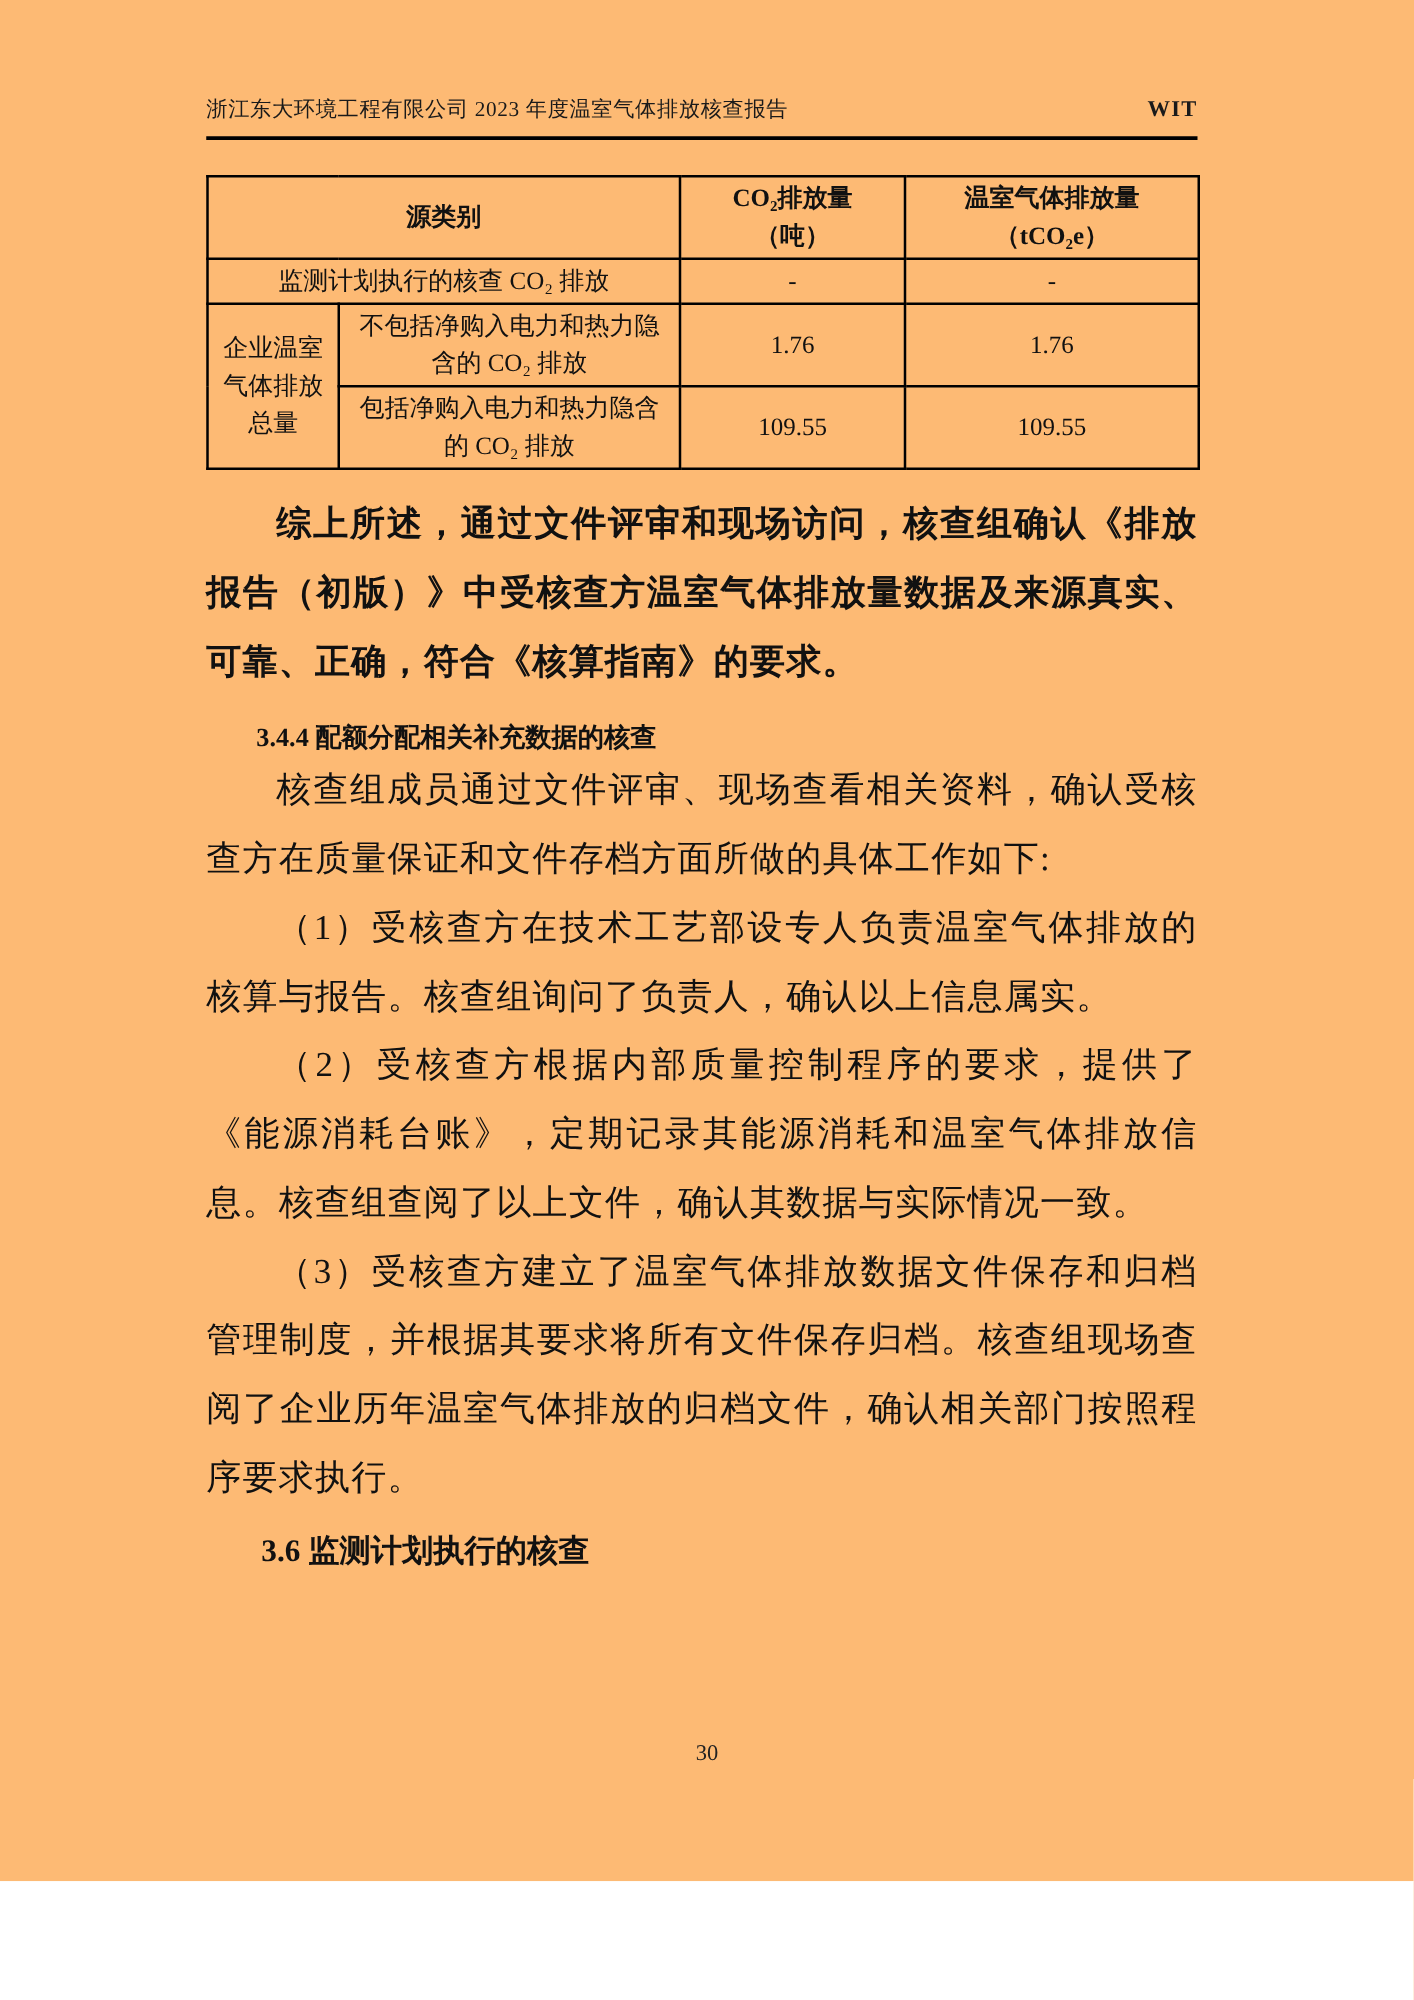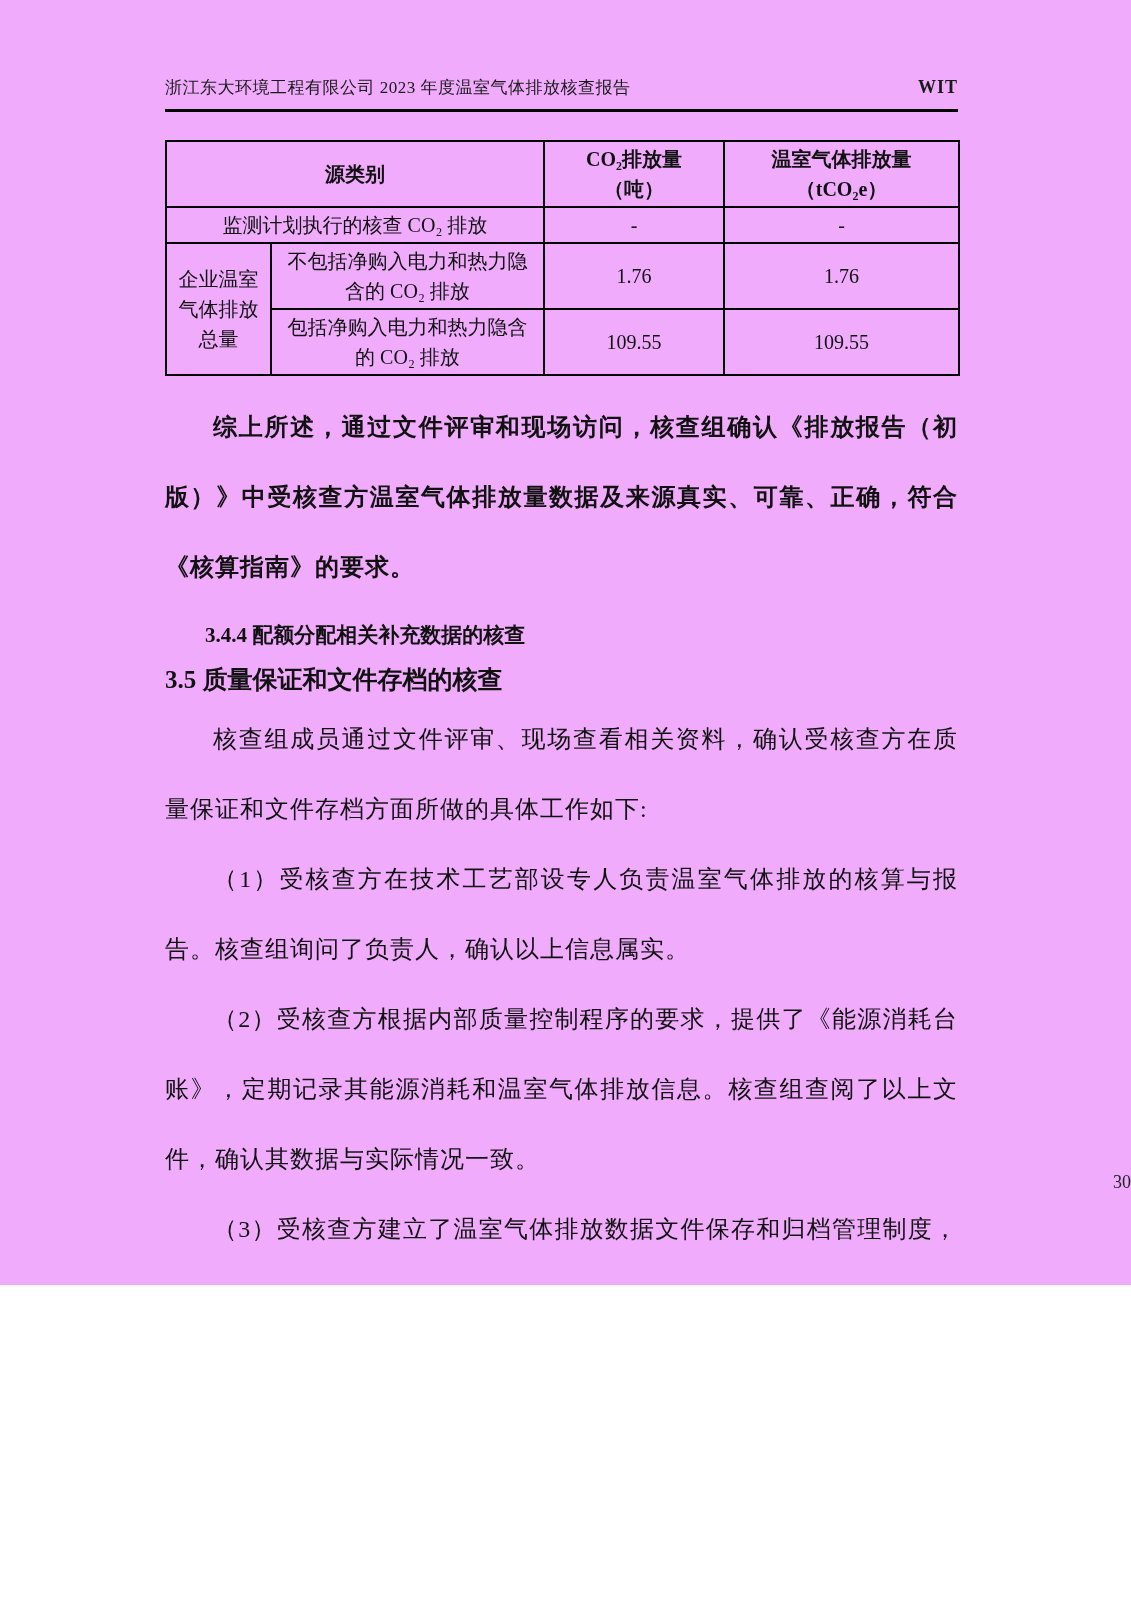--- a/index.html
+++ b/index.html
@@ -1,20 +1,20 @@
 <!DOCTYPE html>
 <html lang="zh"><head>
 <meta charset="utf-8">
 <style>
   html, body { margin: 0; padding: 0; background: #ffffff; }
   .page {
     position: relative;
     width: 1131px;
-    height: 1285px;
-    background: #f0abfc;
+    height: 1505px;
+    background: #fdba74;
     box-sizing: border-box;
     padding: 0 173px 0 165px;
     overflow: hidden;
     font-family: "Liberation Serif", "DejaVu Serif", serif;
     color: #111111;
   }
 
   
   .header {
     display: flex;
@@ -57,22 +57,22 @@
   .row-heat td { height: 28px; }
   .row-excl td { height: 58px; }
   .row-incl td { height: 56px; }
   td.group {
     padding: 2px 16px;
     line-height: 1.55;
   }
 
   
   .para {
-    font-size: 24px;
-    line-height: 70px;
+    font-size: 28px;
+    line-height: 55px;
     text-align: justify;
     letter-spacing: 1px;
     text-indent: 2em;
     margin: 0;
   }
   .para.bold { font-weight: bold; margin-top: 16px; }
   .para.after-heading { margin-top: 4px; }
 
   h3.sub-heading {
     font-size: 21px;
@@ -89,21 +89,21 @@
   h2.sec-heading.indent {
     margin: 14px 0 0 44px;
   }
 
   
   .footer {
     position: absolute;
     left: 0;
     right: 0;
     bottom: 92px;
-    text-align: right;
+    text-align: center;
     font-size: 18px;
     color: #222222;
   }
 </style>
 </head>
 <body>
 
 <div class="page">
 
   <div class="header">
@@ -142,21 +142,20 @@
         <td>109.55</td>
         <td>109.55</td>
       </tr>
     </tbody>
   </table>
 
   <p class="para bold">综上所述，通过文件评审和现场访问，核查组确认《排放报告（初版）》中受核查方温室气体排放量数据及来源真实、可靠、正确，符合《核算指南》的要求。</p>
 
   <h3 class="sub-heading">3.4.4 配额分配相关补充数据的核查</h3>
 
-  <h2 class="sec-heading">3.5 质量保证和文件存档的核查</h2>
   <p class="para">核查组成员通过文件评审、现场查看相关资料，确认受核查方在质量保证和文件存档方面所做的具体工作如下:</p>
   <p class="para">（1）受核查方在技术工艺部设专人负责温室气体排放的核算与报告。核查组询问了负责人，确认以上信息属实。</p>
   <p class="para">（2）受核查方根据内部质量控制程序的要求，提供了《能源消耗台账》，定期记录其能源消耗和温室气体排放信息。核查组查阅了以上文件，确认其数据与实际情况一致。</p>
   <p class="para">（3）受核查方建立了温室气体排放数据文件保存和归档管理制度，并根据其要求将所有文件保存归档。核查组现场查阅了企业历年温室气体排放的归档文件，确认相关部门按照程序要求执行。</p>
 
   <h2 class="sec-heading indent">3.6 监测计划执行的核查</h2>
 
   <div class="footer">30</div>
 </div>
 

